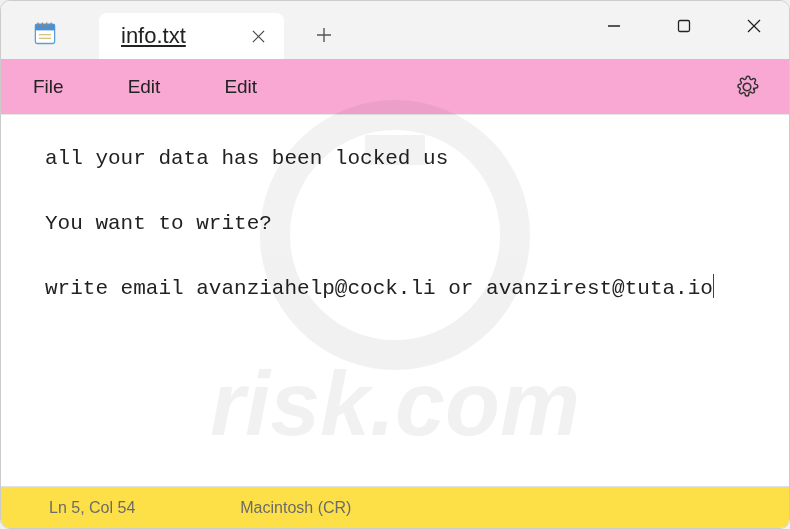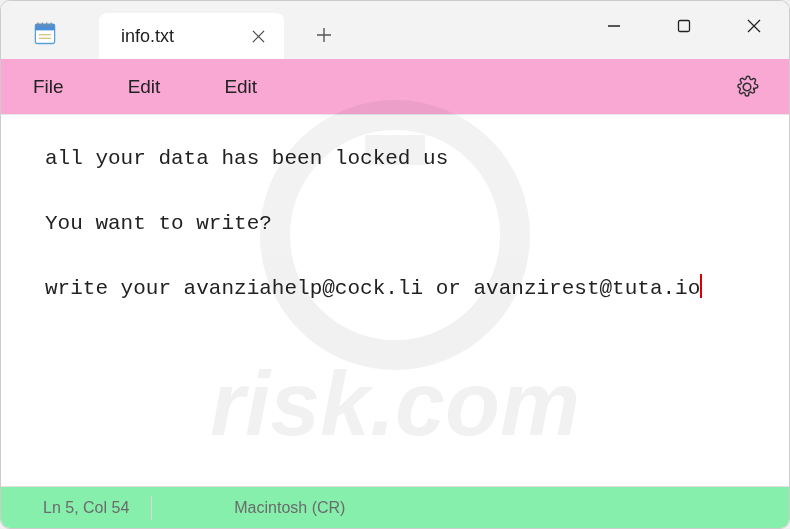--- a/index.html
+++ b/index.html
@@ -48,23 +48,24 @@
       height: 100%;
     }
     .tab {
       height: 46px;
       background: #fff;
       border-radius: 8px 8px 0 0;
       display: flex;
       align-items: center;
       padding: 0 14px 0 22px;
       min-width: 185px;
-      font-size: 18px;
-      color: #222;
-      position: relative;
+      font-size: 22px;
+      color: #222;
+      position: relative;
+      text-decoration: underline;
     }
     .tab .tab-close {
       margin-left: auto;
       width: 24px;
       height: 24px;
       display: flex;
       align-items: center;
       justify-content: center;
       cursor: pointer;
       border-radius: 4px;
@@ -144,27 +145,27 @@
       display: inline-block;
       width: 1.5px;
       height: 24px;
       background: #d00;
       vertical-align: text-bottom;
       margin-bottom: 2px;
     }
     
     .statusbar {
       height: 42px;
-      background: #86efac;
+      background: #fde047;
       border-top: 1px solid #e0e0e0;
       display: flex;
       align-items: center;
       font-size: 16px;
       color: #6b6b6b;
-      padding: 0 12px;
+      padding: 0 18px;
     }
     .status-cell {
       padding: 0 22px;
       border-right: 1px solid #d8d8d8;
       height: 24px;
       display: flex;
       align-items: center;
     }
     .status-cell:last-child { border-right: none; }
     .status-cell.first { padding-left: 30px; }
@@ -249,21 +250,21 @@
         <path fill="none" stroke="#333" stroke-width="1.6" d="M12 8.2a3.8 3.8 0 1 0 0 7.6 3.8 3.8 0 0 0 0-7.6z"></path>
         <path fill="none" stroke="#333" stroke-width="1.6" d="M19.4 13.5a1.7 1.7 0 0 0 .34 1.87l.06.06a2 2 0 1 1-2.83 2.83l-.06-.06a1.7 1.7 0 0 0-1.87-.34 1.7 1.7 0 0 0-1.03 1.56V20a2 2 0 0 1-4 0v-.1a1.7 1.7 0 0 0-1.11-1.56 1.7 1.7 0 0 0-1.87.34l-.06.06a2 2 0 1 1-2.83-2.83l.06-.06a1.7 1.7 0 0 0 .34-1.87 1.7 1.7 0 0 0-1.56-1.03H4a2 2 0 0 1 0-4h.1a1.7 1.7 0 0 0 1.56-1.11 1.7 1.7 0 0 0-.34-1.87l-.06-.06A2 2 0 1 1 8.09 3.1l.06.06a1.7 1.7 0 0 0 1.87.34h.08A1.7 1.7 0 0 0 11.13 1.9V2a2 2 0 0 1 4 0v.1a1.7 1.7 0 0 0 1.03 1.56 1.7 1.7 0 0 0 1.87-.34l.06-.06a2 2 0 1 1 2.83 2.83l-.06.06a1.7 1.7 0 0 0-.34 1.87v.08a1.7 1.7 0 0 0 1.56 1.03H22a2 2 0 0 1 0 4h-.1a1.7 1.7 0 0 0-1.56 1.03z" transform="scale(0.9) translate(1.3 1.3)"></path>
       </svg>
     </div>
   </div>
 
   <div class="editor"><span>all your data has been locked us</span>
 
 <span>You want to write?</span>
 
-<span>write your avanziahelp@cock.li or avanzirest@tuta.io</span><span class="cursor"></span></div>
+<span>write email avanziahelp@cock.li or avanzirest@tuta.io</span><span class="cursor"></span></div>
 
   <div class="statusbar">
     <div class="status-cell first status-flex">Ln 5, Col 54</div>
     <div class="status-cell status-wide" style="margin-left:60px">Macintosh (CR)</div>
   </div>
 
   <div class="watermark">
     <svg viewBox="0 0 560 420">
       <g fill="#000">
         <circle cx="280" cy="180" r="120" fill="none" stroke="#000" stroke-width="30"></circle>

